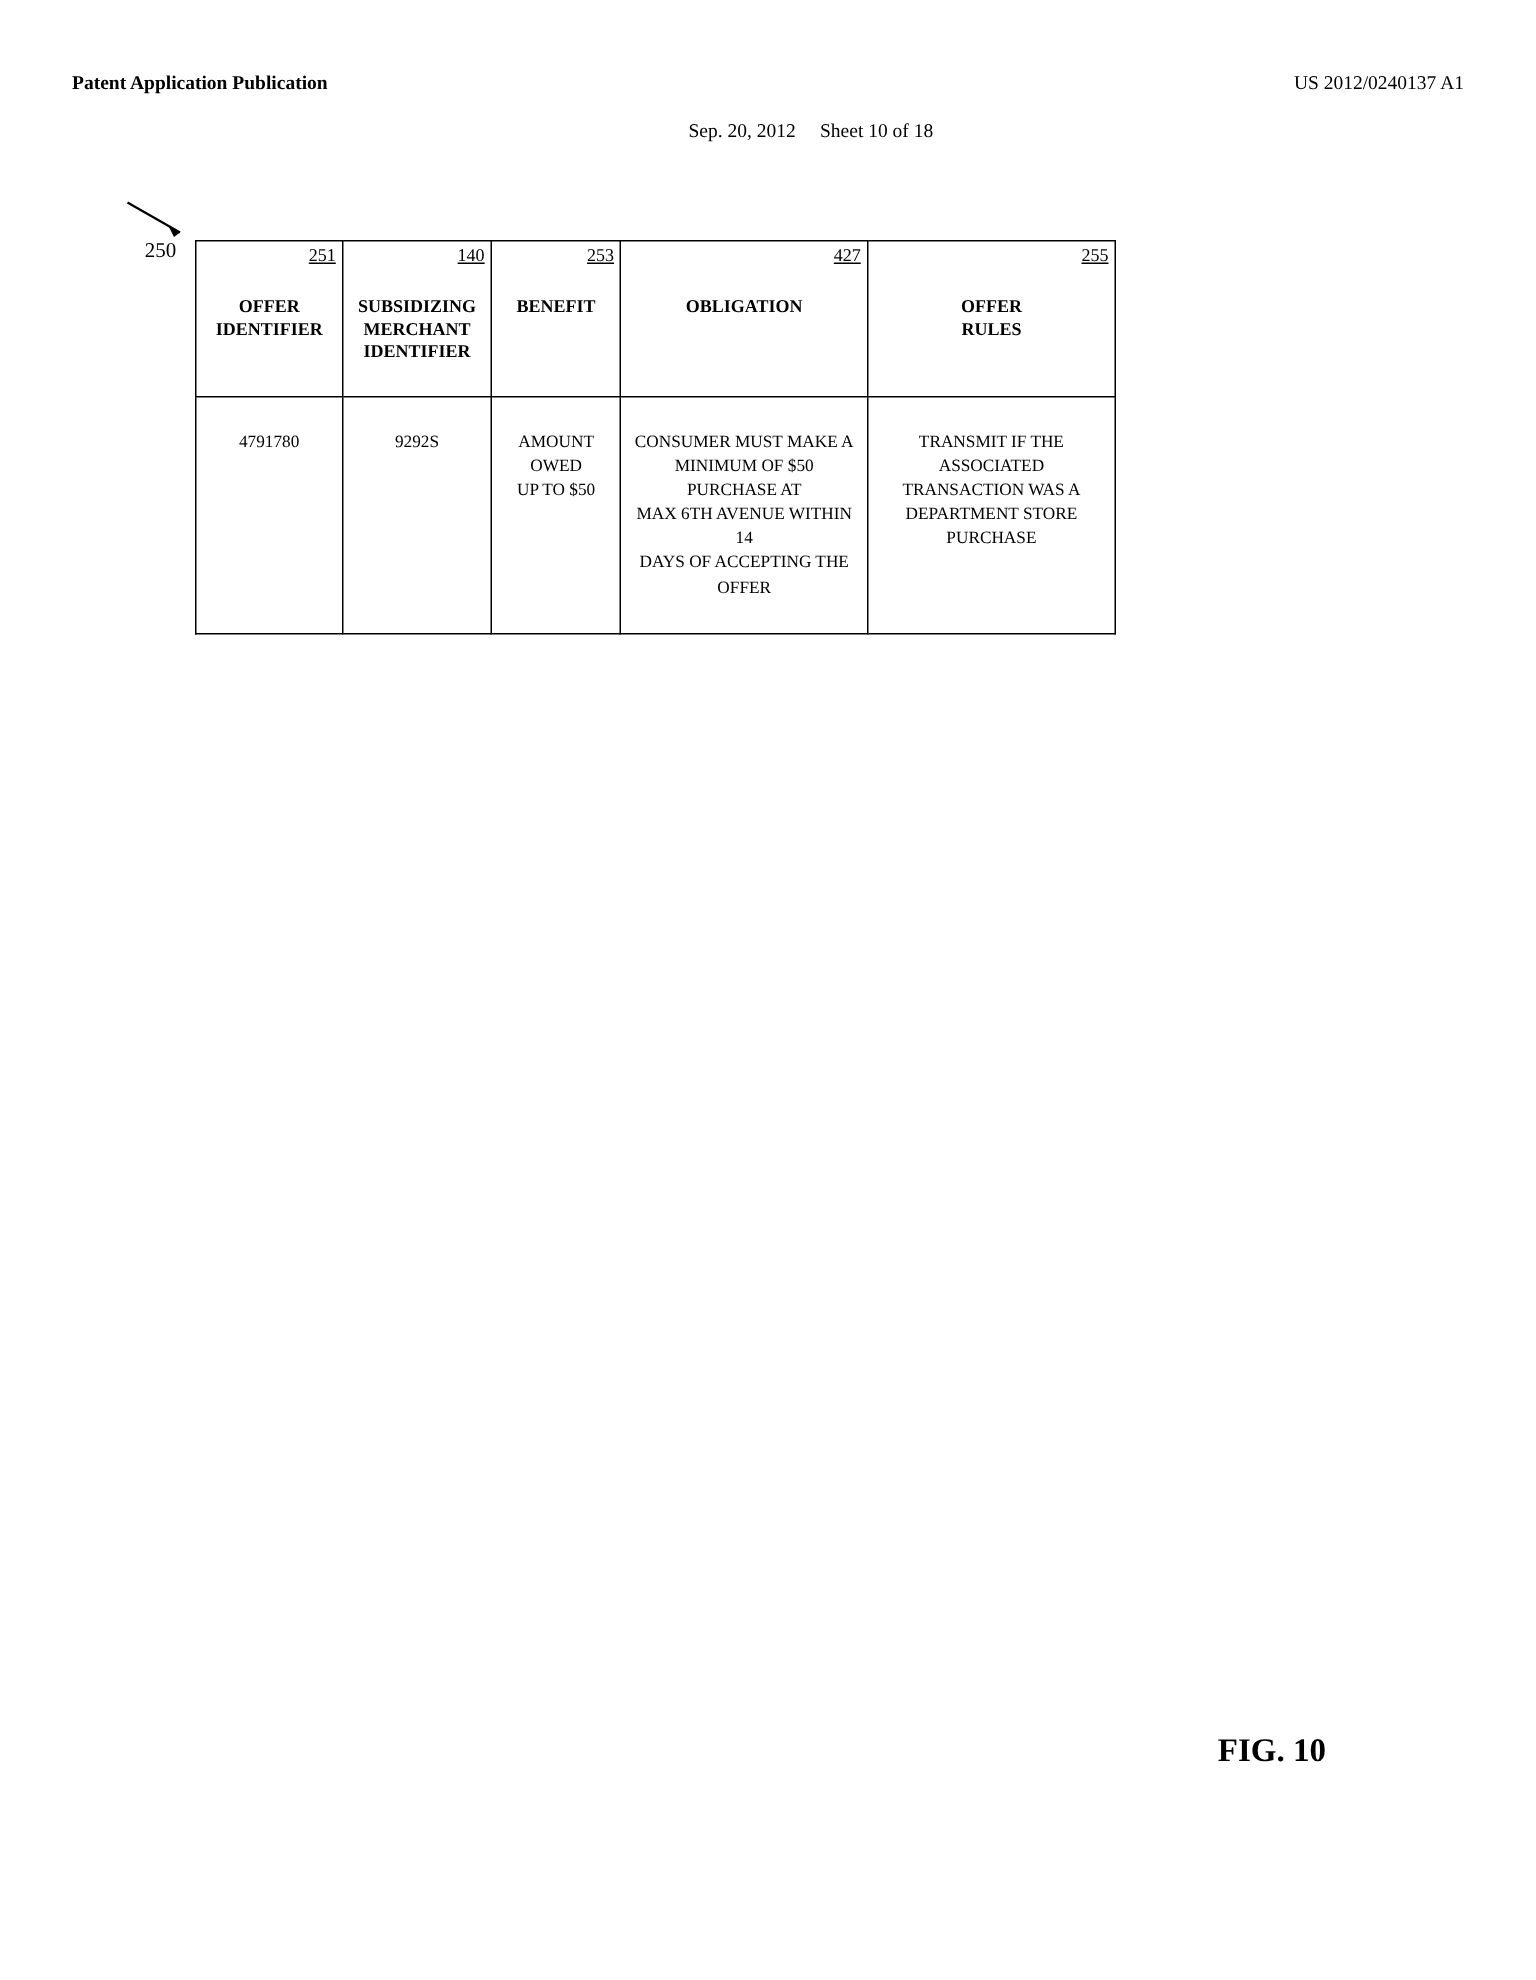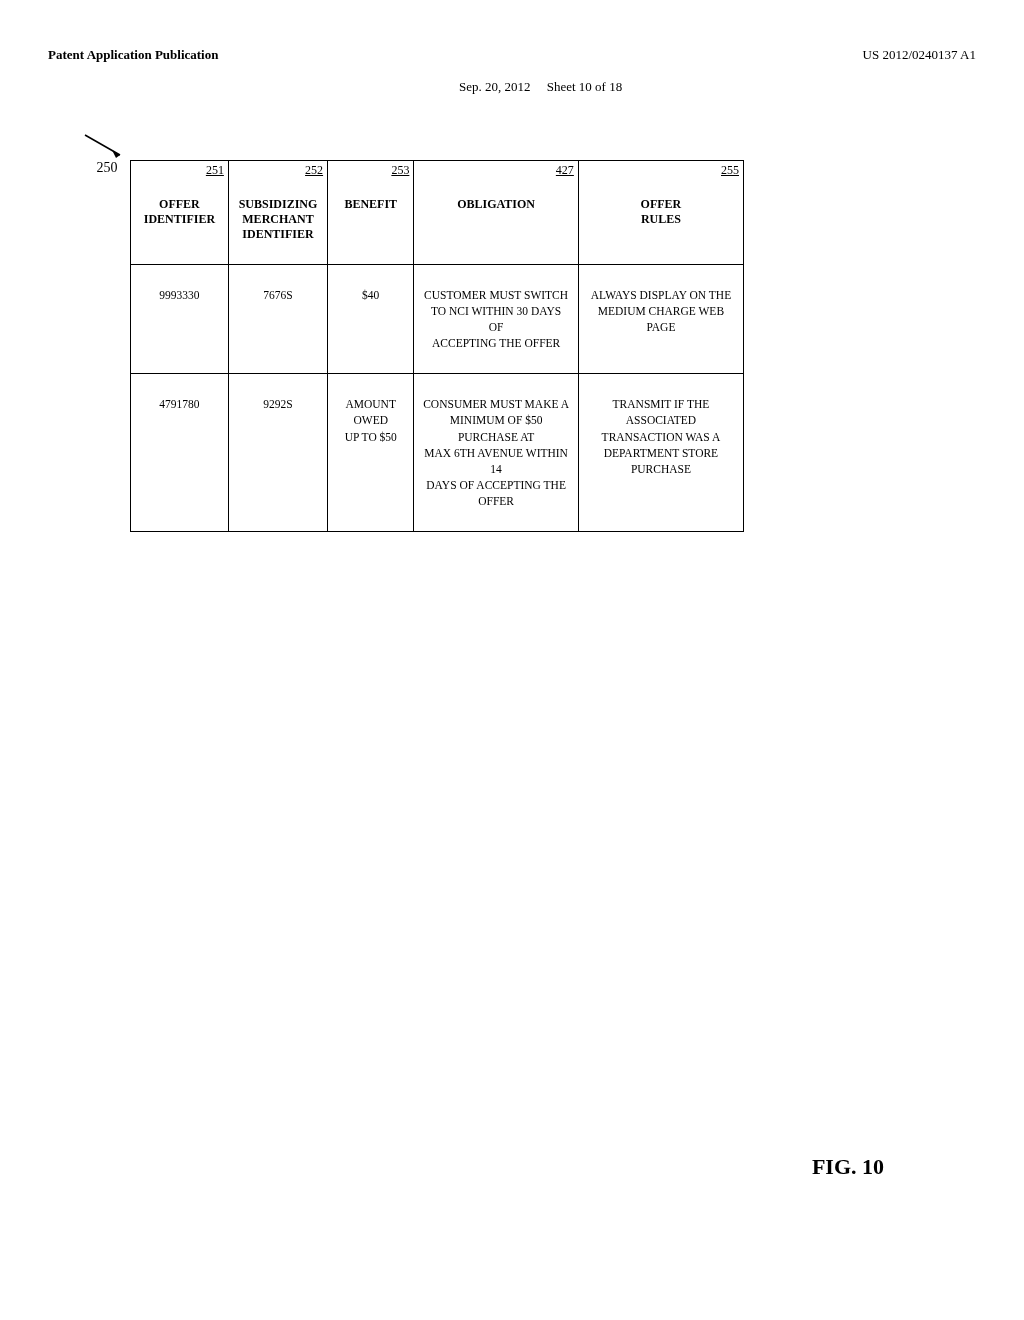--- a/index.html
+++ b/index.html
@@ -140,21 +140,21 @@
   <table class="data-table">
     <thead>
       <tr>
 
         <td class="col-header" style="position:relative; width:100px;">
           <span class="col-num" style="text-decoration:underline; position:absolute; top:2px; right:4px; font-size:12px;">251</span>
           <span class="col-header-text">OFFER<br>IDENTIFIER</span>
         </td>
 
         <td class="col-header" style="position:relative; width:100px;">
-          <span class="col-num" style="text-decoration:underline; position:absolute; top:2px; right:4px; font-size:12px;">252</span>
+          <span class="col-num" style="text-decoration:underline; position:absolute; top:2px; right:4px; font-size:12px;">140</span>
           <span class="col-header-text">SUBSIDIZING<br>MERCHANT<br>IDENTIFIER</span>
         </td>
 
         <td class="col-header" style="position:relative; width:90px;">
           <span class="col-num" style="text-decoration:underline; position:absolute; top:2px; right:4px; font-size:12px;">253</span>
           <span class="col-header-text">BENEFIT</span>
         </td>
 
         <td class="col-header" style="position:relative; width:180px;">
           <span class="col-num" style="text-decoration:underline; position:absolute; top:2px; right:4px; font-size:12px;">427</span>
@@ -162,27 +162,20 @@
         </td>
 
         <td class="col-header" style="position:relative; width:180px;">
           <span class="col-num" style="text-decoration:underline; position:absolute; top:2px; right:4px; font-size:12px;margin-left:28px;">255</span>
           <span class="col-header-text">OFFER<br>RULES</span>
         </td>
       </tr>
     </thead>
     <tbody>
 
-      <tr>
-        <td class="cell-text">9993330</td>
-        <td class="cell-text">7676S</td>
-        <td class="cell-text">$40</td>
-        <td class="cell-text">CUSTOMER MUST SWITCH<br>TO NCI WITHIN 30 DAYS OF<br>ACCEPTING THE OFFER</td>
-        <td class="cell-text">ALWAYS DISPLAY ON THE<br>MEDIUM CHARGE WEB PAGE</td>
-      </tr>
 
       <tr>
         <td class="cell-text">4791780</td>
         <td class="cell-text">9292S</td>
         <td class="cell-text">AMOUNT OWED<br>UP TO $50</td>
         <td class="cell-text">CONSUMER MUST MAKE A<br>MINIMUM OF $50 PURCHASE AT<br>MAX 6TH AVENUE WITHIN 14<br>DAYS OF ACCEPTING THE OFFER</td>
         <td class="cell-text">TRANSMIT IF THE ASSOCIATED<br>TRANSACTION WAS A<br>DEPARTMENT STORE PURCHASE</td>
       </tr>
     </tbody>
   </table>

